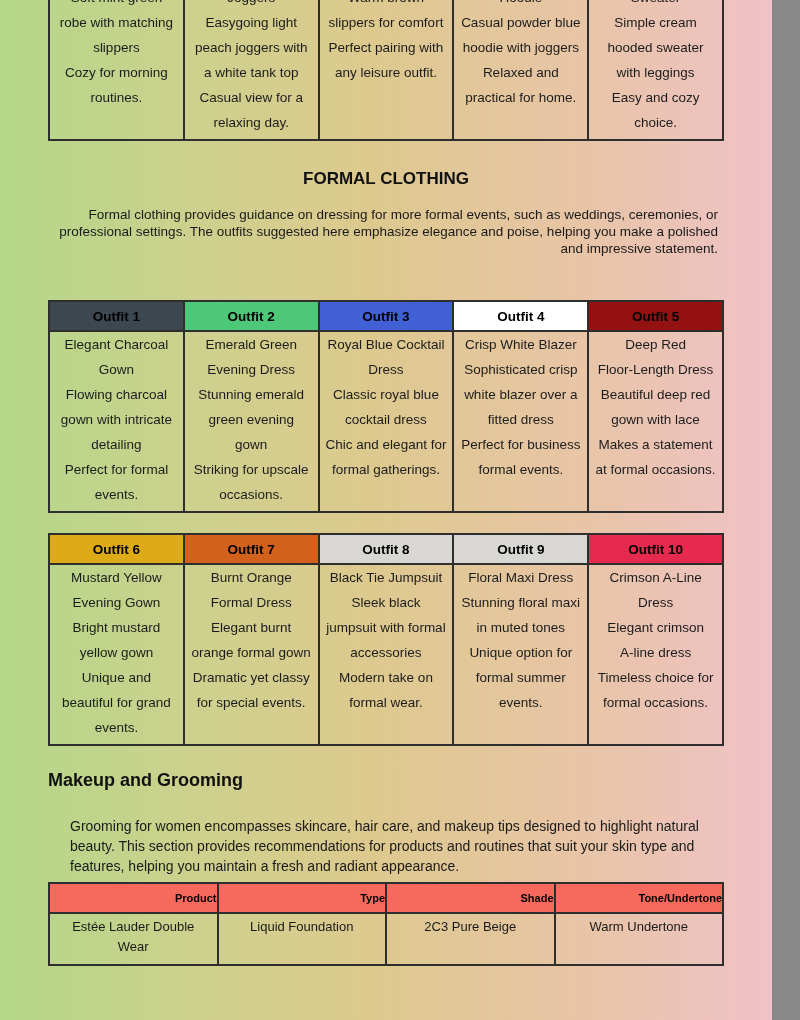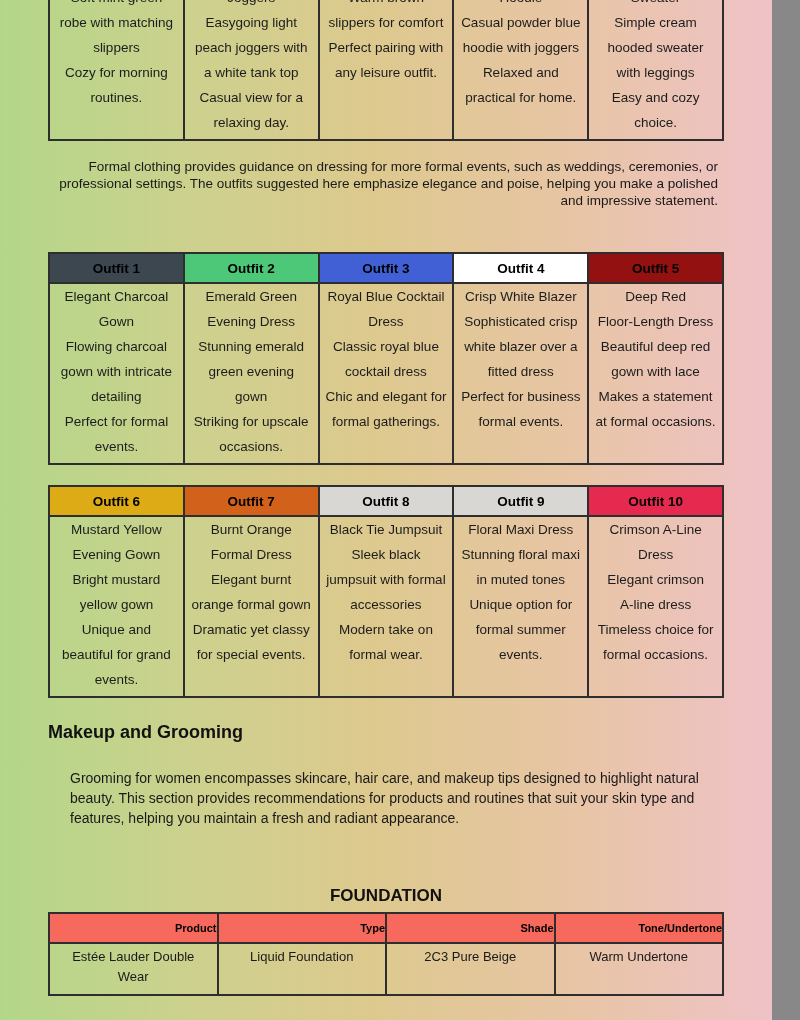--- a/index.html
+++ b/index.html
@@ -92,20 +92,21 @@
         <td>Sweater
 Simple cream
 hooded sweater
 with leggings
 Easy and cozy
 choice.</td>
       </tr>
       </tbody>
     </table>
 
+    <h2 class="section-title-center formal-title">FORMAL CLOTHING</h2>
     <p class="intro-para">Formal clothing provides guidance on dressing for more formal events, such as weddings, ceremonies, or professional settings. The outfits suggested here emphasize elegance and poise, helping you make a polished and impressive statement.</p>
 
     <table class="outfit-table formal-table-1">
       <thead>
       <tr>
         <th style="background-color: rgb(61, 71, 80);">Outfit 1</th>
         <th style="background-color: rgb(77, 200, 120); margin-top: 12px;">Outfit 2</th>
         <th style="background-color: rgb(65, 96, 214);">Outfit 3</th>
         <th style="background-color: rgb(255, 255, 255);">Outfit 4</th>
         <th style="background-color: rgb(147, 17, 17);">Outfit 5</th>
@@ -192,21 +193,20 @@
 A-line dress
 Timeless choice for
 formal occasions.</td>
       </tr>
       </tbody>
     </table>
 
     <h2 class="makeup-title">Makeup and Grooming</h2>
     <p class="makeup-para">Grooming for women encompasses skincare, hair care, and makeup tips designed to highlight natural beauty. This section provides recommendations for products and routines that suit your skin type and features, helping you maintain a fresh and radiant appearance.</p>
 
-    <h2 class="section-title-center foundation-title">FOUNDATION</h2>
     <table class="foundation-table">
       <thead>
       <tr>
         <th style="background-color: rgb(248, 105, 93);">Product</th>
         <th style="background-color: rgb(248, 105, 93);">Type</th>
         <th style="background-color: rgb(248, 105, 93);">Shade</th>
         <th style="background-color: rgb(248, 105, 93);">Tone/Undertone</th>
       </tr>
       </thead>
       <tbody>

